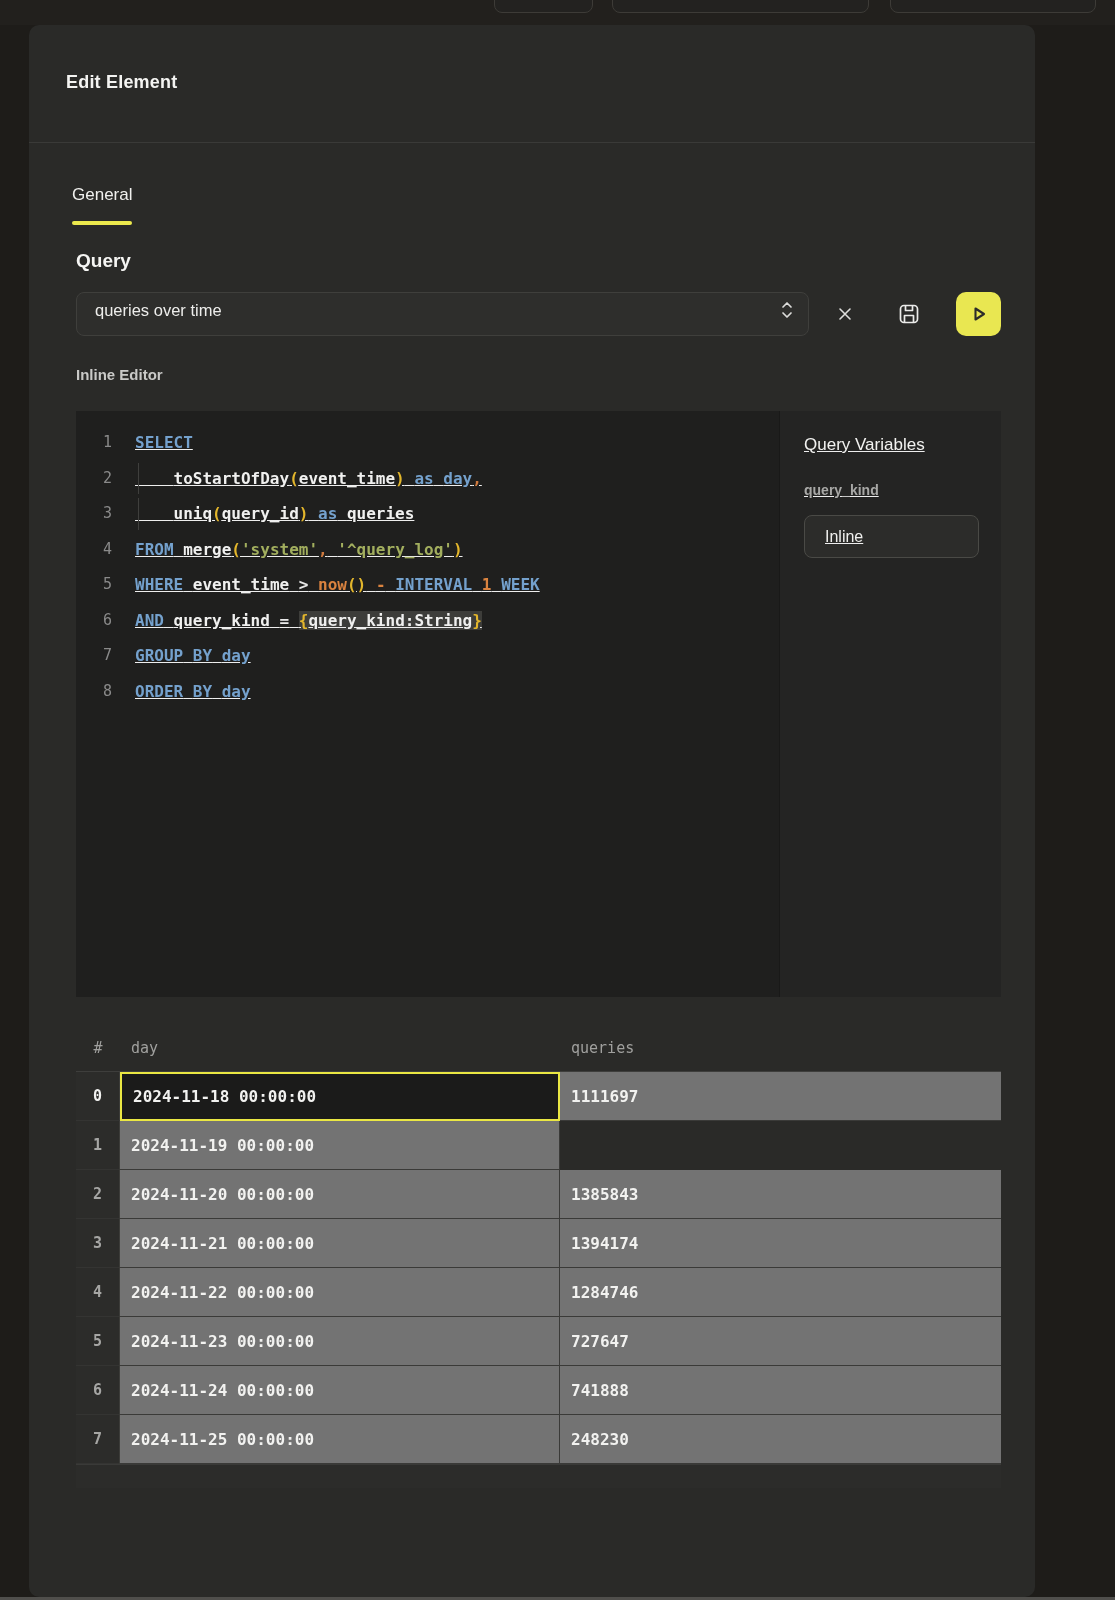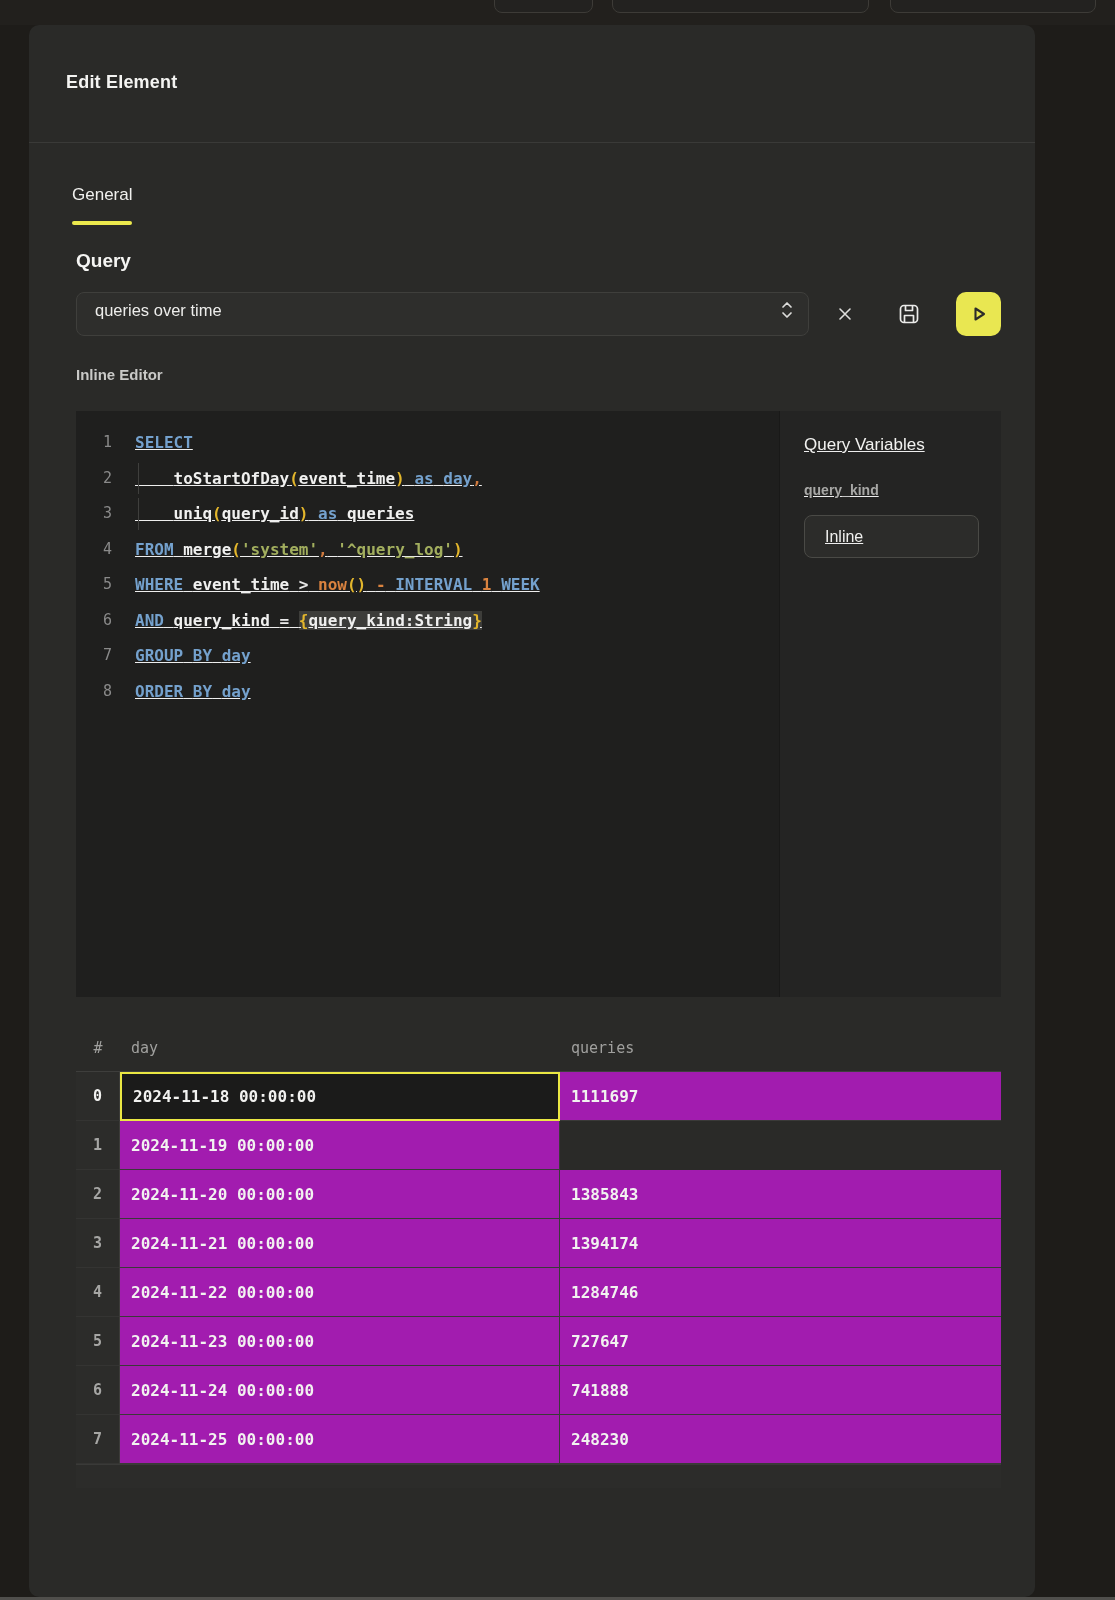--- a/index.html
+++ b/index.html
@@ -89,21 +89,21 @@
   .t-head .c-idx { width:44px; display:flex; align-items:center; justify-content:center; }
   .t-head .c-day { width:440px; display:flex; align-items:center; padding-left:11px; }
   .t-head .c-q   { width:441px; display:flex; align-items:center; padding-left:11px; }
   .t-row { display:flex; height:49px; }
   .t-row .idx {
     width:44px; background:#2c2c2a; border-right:1px solid #3c3c39; border-bottom:1px solid #343432;
     display:flex; align-items:center; justify-content:center;
     font-size:15px; font-weight:700; color:#a6a6a4; flex:none;
   }
   .t-row .cell {
-    background:#a21caf; border-bottom:1px solid #3a3a38;
+    background:#737373; border-bottom:1px solid #3a3a38;
     display:flex; align-items:center; padding-left:11px;
     font-size:16px; font-weight:700; color:#f2f2f0;
   }
   .t-row .day { width:440px; border-right:1px solid #3a3a38; }
   .t-row .q   { width:441px; }
   .t-row.selected .idx { color:#f2f2f0; }
   .t-row.selected .day { border:2px solid #eae743; background:#1b1b1a; }
   .t-foot { height:24px; background:#2c2c2a; border-top:1px solid #3a3a38; }
 
   

